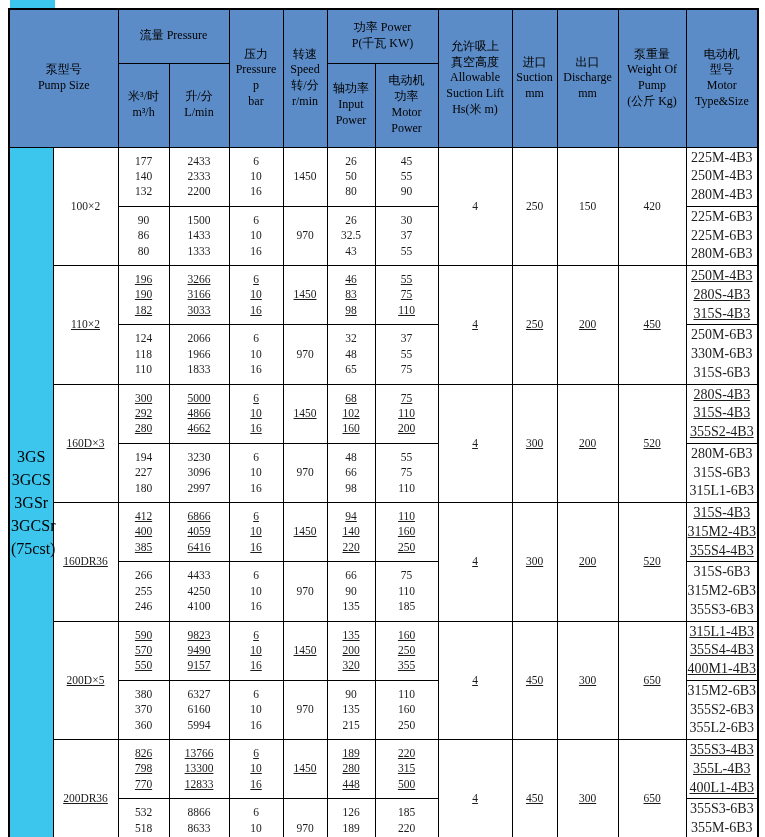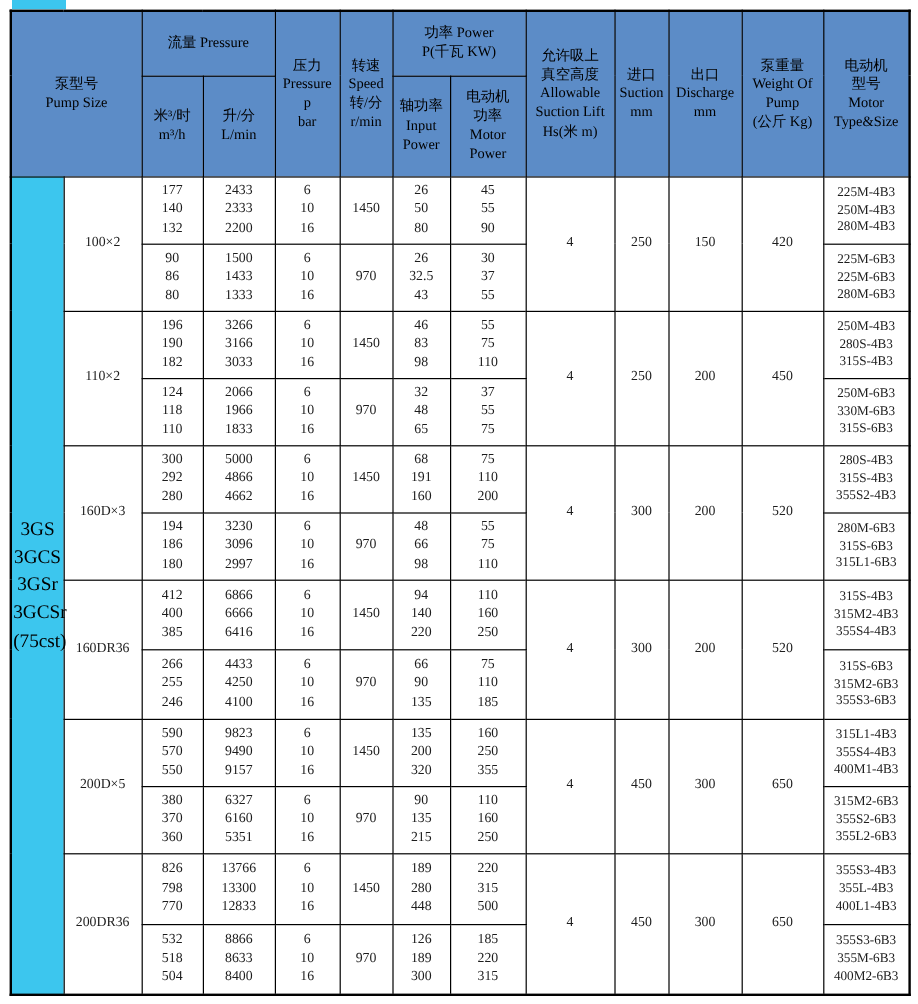--- a/index.html
+++ b/index.html
@@ -26,26 +26,26 @@
   table.spec{border-width:2px;}
   th{
     background:var(--header-bg);color:#000;font-weight:normal;
     font-size:12px;line-height:1.32;text-align:center;vertical-align:middle;
     white-space:pre-line;padding:2px;border-bottom-width:2px;
   }
   td{
     color:var(--text);font-size:11.5px;line-height:1.34;text-align:center;
     vertical-align:middle;white-space:pre-line;padding:1px;
   }
-  td.motor{font-size:11px;}
+  td.motor{font-size:14px;}
   td.series{
     background:var(--series-bg);font-size:16px;line-height:1.45;color:#000;margin-top:28px;
   }
   .bl2{border-left-width:2px;}
-  .bt2{border-top-width:2px;}
+  .bt2{border-top-width:2px;text-decoration:underline;}
   .bb2{border-bottom-width:2px;}
   tr.h1{height:54px;}
   tr.h2{height:84px;}
   tr.r56{height:56px;}
   tr.r58{height:58px;}
   tr.r59{height:59px;}
 </style>
 </head>
 <body>
 
@@ -224,36 +224,36 @@
 292
 280</td>
       <td class="bt2">5000
 4866
 4662</td>
       <td class="bl2 bt2">6
 10
 16</td>
       <td class="bt2">1450</td>
       <td class="bl2 bt2">68
-191
+102
 160</td>
       <td class="bt2">75
 110
 200</td>
       <td class="bl2 bt2" rowspan="2">4</td>
       <td class="bt2" rowspan="2">300</td>
       <td class="bt2" rowspan="2">200</td>
       <td class="bl2 bt2" rowspan="2">520</td>
       <td class="motor bl2 bt2">280S-4B3
 315S-4B3
 355S2-4B3</td>
     </tr>
     <tr class="r56">
       <td class="bl2">194
-186
+227
 180</td>
       <td>3230
 3096
 2997</td>
       <td class="bl2">6
 10
 16</td>
       <td>970</td>
       <td class="bl2">48
 66
@@ -265,21 +265,21 @@
 315S-6B3
 315L1-6B3</td>
     </tr>
 
     <tr class="r58">
       <td class="bl2 bt2" rowspan="2">160DR36</td>
       <td class="bl2 bt2">412
 400
 385</td>
       <td class="bt2">6866
-6666
+4059
 6416</td>
       <td class="bl2 bt2">6
 10
 16</td>
       <td class="bt2">1450</td>
       <td class="bl2 bt2">94
 140
 220</td>
       <td class="bt2">110
 160
@@ -339,21 +339,21 @@
       <td class="motor bl2 bt2">315L1-4B3
 355S4-4B3
 400M1-4B3</td>
     </tr>
     <tr class="r56">
       <td class="bl2">380
 370
 360</td>
       <td>6327
 6160
-5351</td>
+5994</td>
       <td class="bl2">6
 10
 16</td>
       <td>970</td>
       <td class="bl2">90
 135
 215</td>
       <td>110
 160
 250</td>

